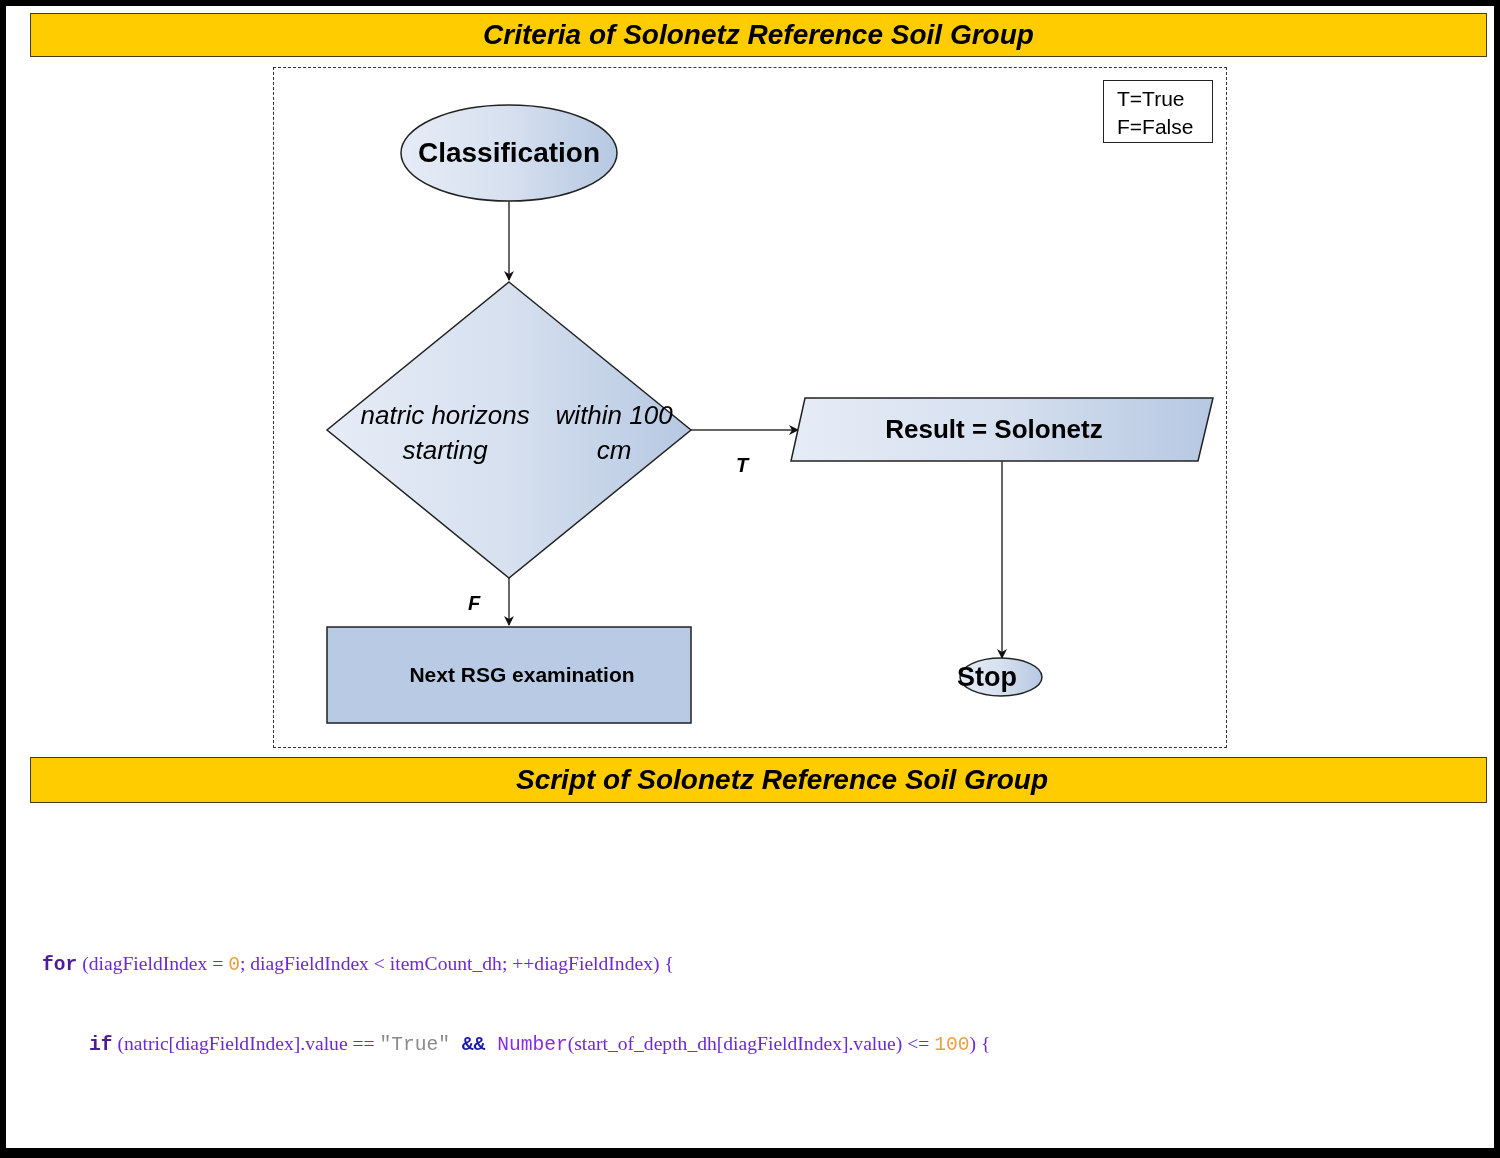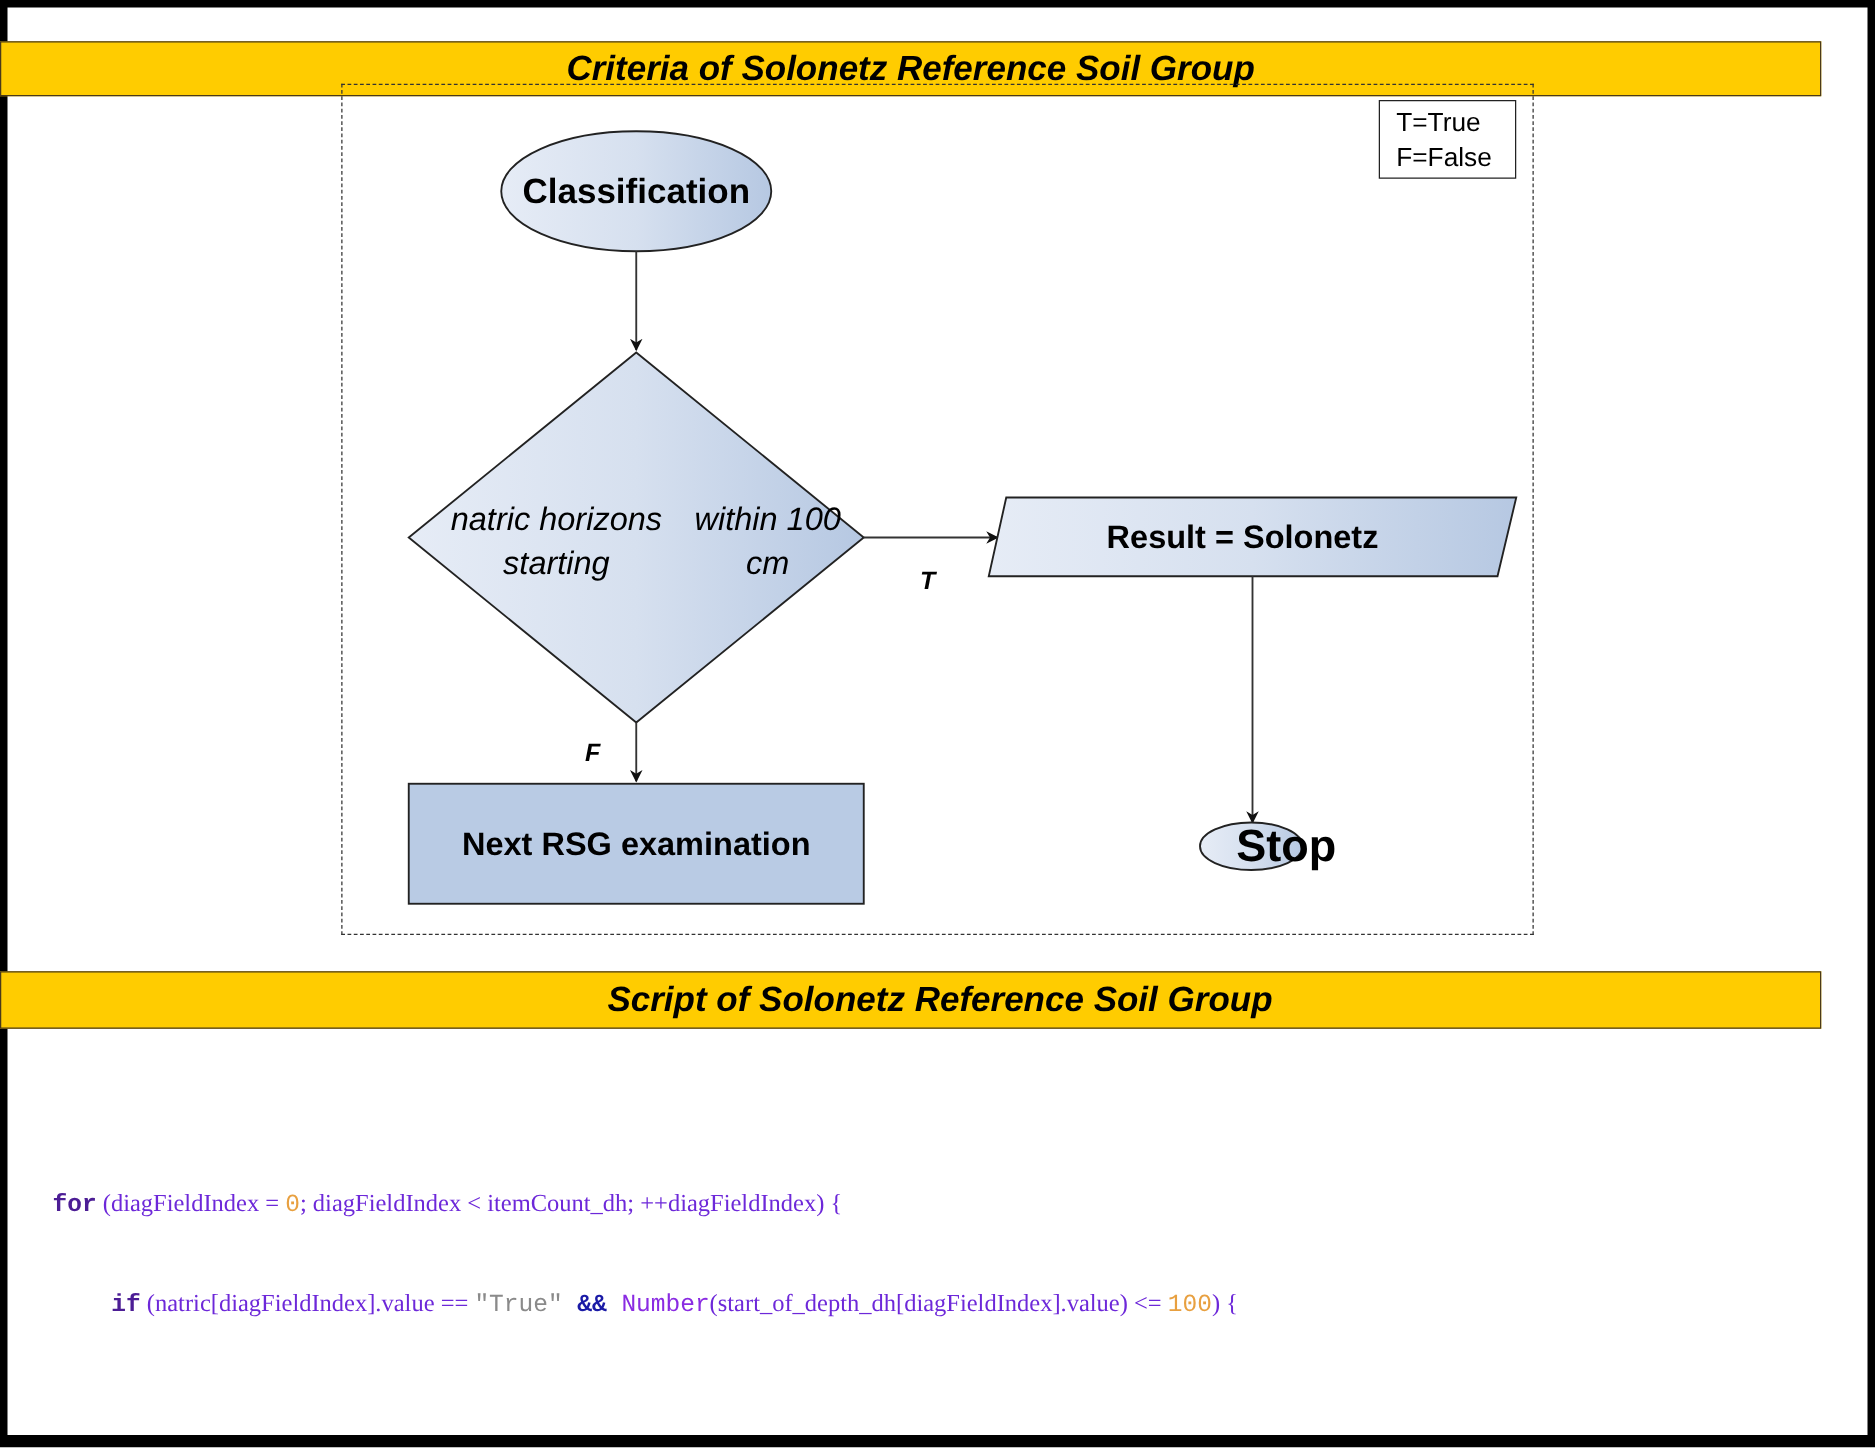--- a/index.html
+++ b/index.html
@@ -6,24 +6,24 @@
   body {
     width: 1500px; height: 1158px; position: relative; overflow: hidden;
     background: #ffffff; font-family: "Liberation Sans", sans-serif;
   }
   .frame {
     position: absolute; left: 0; top: 0; width: 1500px; height: 1158px;
     box-sizing: border-box; border: 6px solid #000; border-bottom-width: 10px;
     border-right-width: 6px;
   }
   .banner {
-    position: absolute; left: 0; width: 1457px; height: 44px;
+    position: absolute; left: 30px; width: 1457px; height: 44px;
     background: #FFCC00; border: 1.5px solid #4a3a1a; box-sizing: border-box;
     display: flex; align-items: center; justify-content: center;
-    font-weight: bold; font-style: italic; font-size: 28px; color: #000; margin-top: 20px;
+    font-weight: bold; font-style: italic; font-size: 28px; color: #000;
   }
   #banner-top { top: 13px; }
   #banner-bottom { top: 757px; height: 46px; padding-left: 47px; }
   .dash-box {
     position: absolute; left: 273px; top: 67px; width: 954px; height: 681px;
     box-sizing: border-box; border: 1.5px dashed #333;
   }
   .legend {
     position: absolute; left: 1103px; top: 80px; width: 110px; height: 63px;
     box-sizing: border-box; border: 1.5px solid #222; background: #fff;
@@ -101,23 +101,23 @@
 
 <div class="node-text" style="left:401px;top:105px;width:216px;height:96px;font-size:28px;">Classification</div>
 
 <div class="node-text" style="left:340px;top:393px;width:338px;height:80px;flex-direction:row;font-weight:normal;font-style:italic;font-size:26px;line-height:35px;">
   <span>natric horizons starting</span>
   <span>within 100 cm</span>
 </div>
 
 <div class="node-text" style="left:783px;top:398px;width:422px;height:63px;font-size:26px;">Result = Solonetz</div>
 
-<div class="node-text" style="left:327px;top:627px;width:364px;height:96px;font-size:26px;">Next RSG examination</div>
+<div class="node-text" style="left:340px;top:627px;width:364px;height:96px;font-size:21px;">Next RSG examination</div>
 
-<div class="node-text" style="left:988px;top:658px;width:82px;height:38px;font-size:36px;">Stop</div>
+<div class="node-text" style="left:946px;top:658px;width:82px;height:38px;font-size:27px;">Stop</div>
 
 <div class="edge-label" style="left:736px;top:454px;">T</div>
 <div class="edge-label" style="left:468px;top:592px;">F</div>
 
 <div class="banner" id="banner-bottom">
   <span>Script of Solonetz Reference Soil Group</span>
 </div>
 
 <div class="code">
   <div class="ln"> </div>

